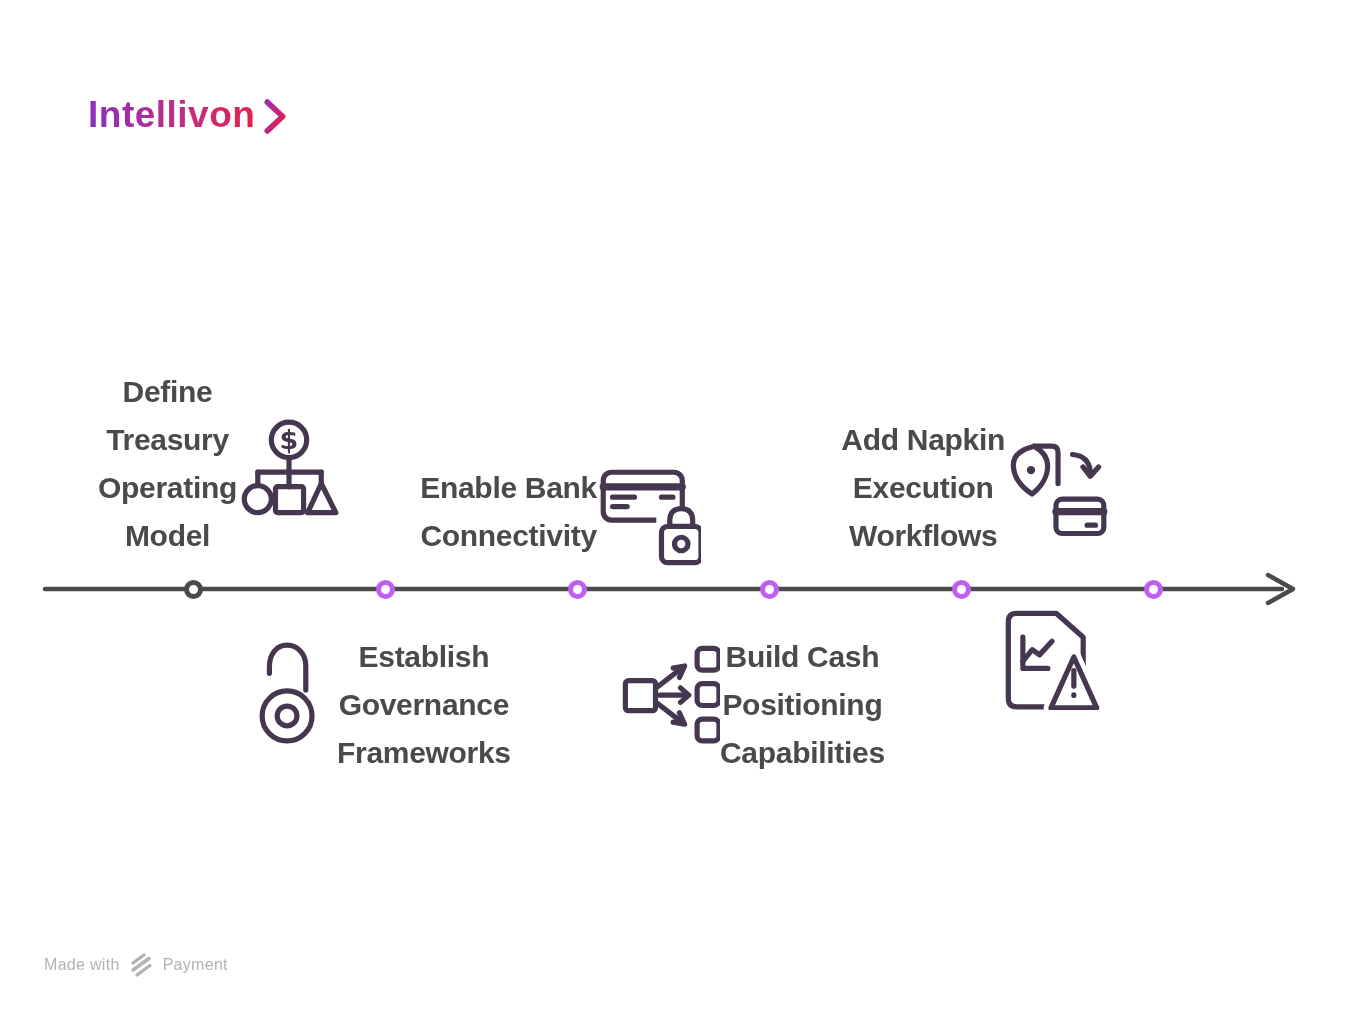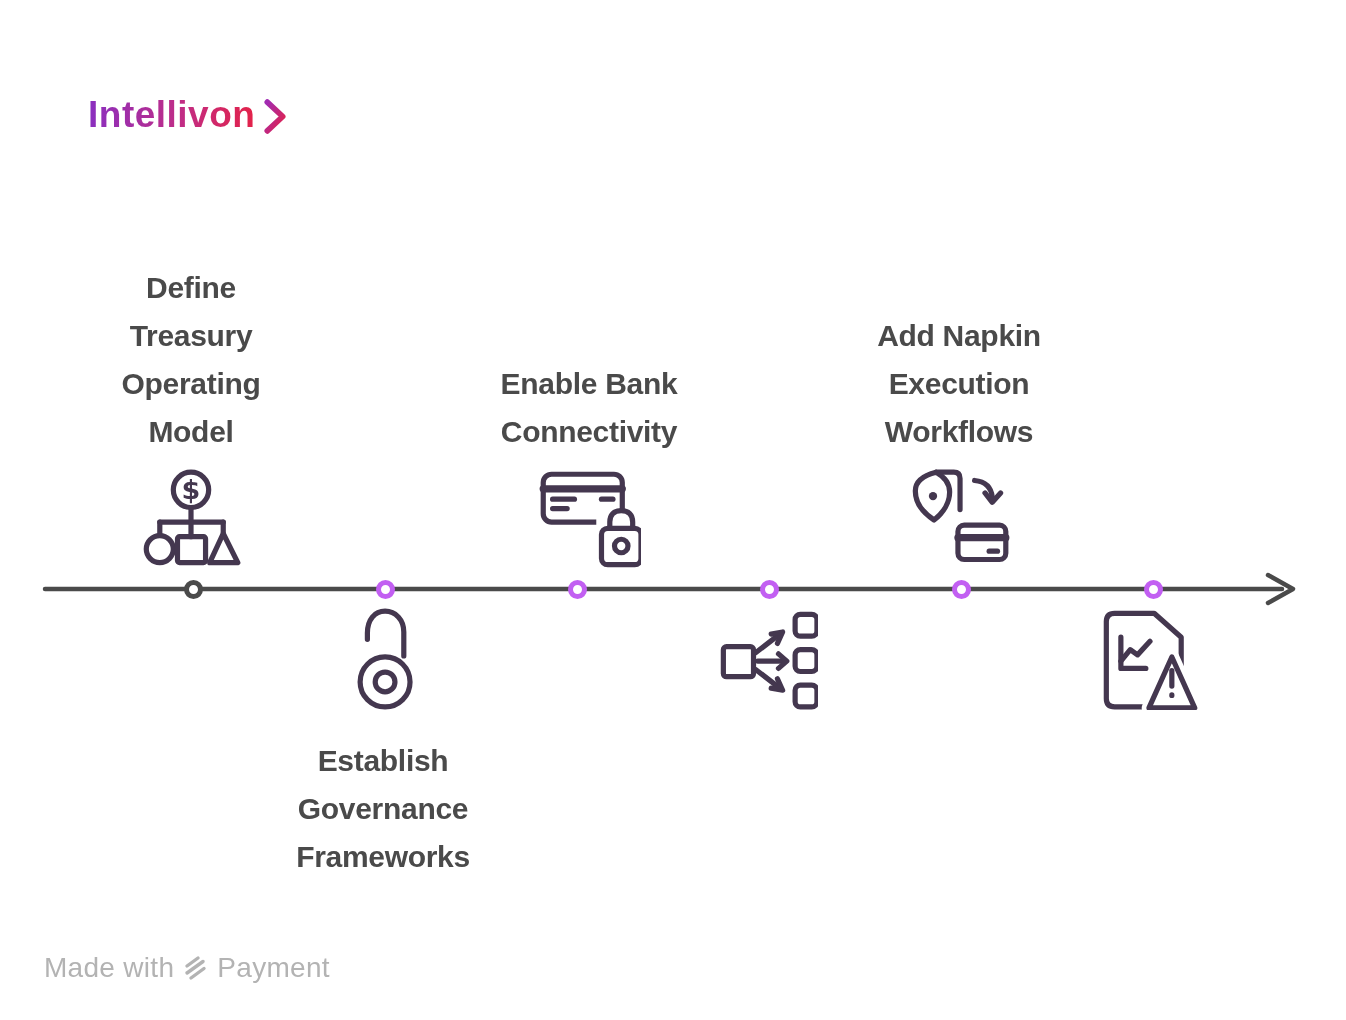--- a/index.html
+++ b/index.html
@@ -18,36 +18,36 @@
   .logo-chevron{margin-top:2px;}
 
   
   .timeline-svg{position:absolute;left:0;top:567px;}
   .node{
     position:absolute;width:9px;height:9px;background:#fff;
     border:5px solid #C25FF2;border-radius:50%;top:579.5px;
   }
 
   
-  .step{position:absolute;width:300px;display:flex;flex-direction:column;align-items:center;}
+  .step{position:absolute;width:300px;display:flex;flex-direction:row;align-items:center;}
   .step.above{bottom:448px;justify-content:flex-end;}
   .step.below{top:606px;}
   .step-label{
     font-size:30px;font-weight:700;color:#4A4A4A;line-height:48px;
     text-align:center;white-space:pre-line;letter-spacing:-0.3px;
   }
   .step.above .step-label{margin-bottom:12px;}
   .step.below .step-label{margin-top:27px;}
   .step-icon{width:104px;height:104px;flex:0 0 auto;}
   .step-icon svg{width:104px;height:104px;display:block;}
 
   
   .watermark{
     position:absolute;left:44px;top:952px;display:flex;align-items:center;gap:9px;
-    font-size:28px;color:#B3B3B3;letter-spacing:.3px;
+    font-size:16px;color:#B3B3B3;letter-spacing:.3px;
   }
 </style>
 </head>
 <body>
 
 <div class="logo">
   <span class="logo-text">Intellivon</span>
   <svg class="logo-chevron" width="27" height="37" viewBox="0 0 24 36" fill="none">
     <defs>
       <linearGradient id="chevGrad" x1="0" y1="0" x2="1" y2="1">
@@ -98,21 +98,21 @@
       <path d="M35,32 V26 C35,13 42,5 52,5 C62,5 70,13 70,25 V48"></path>
       <circle cx="52" cy="73" r="24" fill="#ffffff"></circle>
       <circle cx="52" cy="73" r="9.5"></circle>
     </svg>
   </div>
   <div class="step-label">Establish
 Governance
 Frameworks</div>
 </div>
 
-<div class="step above" style="left:439px">
+<div class="step above" style="left:401px">
   <div class="step-label">Enable Bank
 Connectivity</div>
   <div class="step-icon">
     <svg viewBox="0 0 100 100" fill="none" stroke="#44374F" stroke-width="5" stroke-linecap="round" stroke-linejoin="round">
       <rect x="6" y="6" width="76" height="46" rx="8"></rect>
       <path d="M6,20 H82" stroke-width="7"></path>
       <path d="M15,30 H36"></path>
       <path d="M15,39 H29"></path>
       <path d="M62,30 H73"></path>
       <rect x="57" y="41" width="43" height="57" fill="#ffffff" stroke="none"></rect>
@@ -131,20 +131,23 @@
       <rect x="78" y="42" width="21" height="21" rx="5"></rect>
       <rect x="78" y="76" width="21" height="21" rx="5"></rect>
       <path d="M42,53 H66"></path>
       <path d="M62,46 L70,53 L62,60"></path>
       <path d="M40,45 L62,28"></path>
       <path d="M55,27 L66,25 L61,36"></path>
       <path d="M40,61 L62,78"></path>
       <path d="M61,70 L66,81 L55,79"></path>
     </svg>
   </div>
+  <div class="step-label">Build Cash
+Positioning
+Capabilities</div>
 </div>
 
 <div class="step above" style="left:809px">
   <div class="step-label">Add Napkin
 Execution
 Workflows</div>
   <div class="step-icon">
     <svg viewBox="0 0 100 100" fill="none" stroke="#44374F" stroke-width="5" stroke-linecap="round" stroke-linejoin="round">
       <path d="M28,4 H45 Q51,4 51,10 V40"></path>
       <path d="M28,4 C37,9 41,15 41,23 C41,33 35,43 26,50 C14,42 8,33 8,22 C8,13 16,7 28,4 Z"></path>

